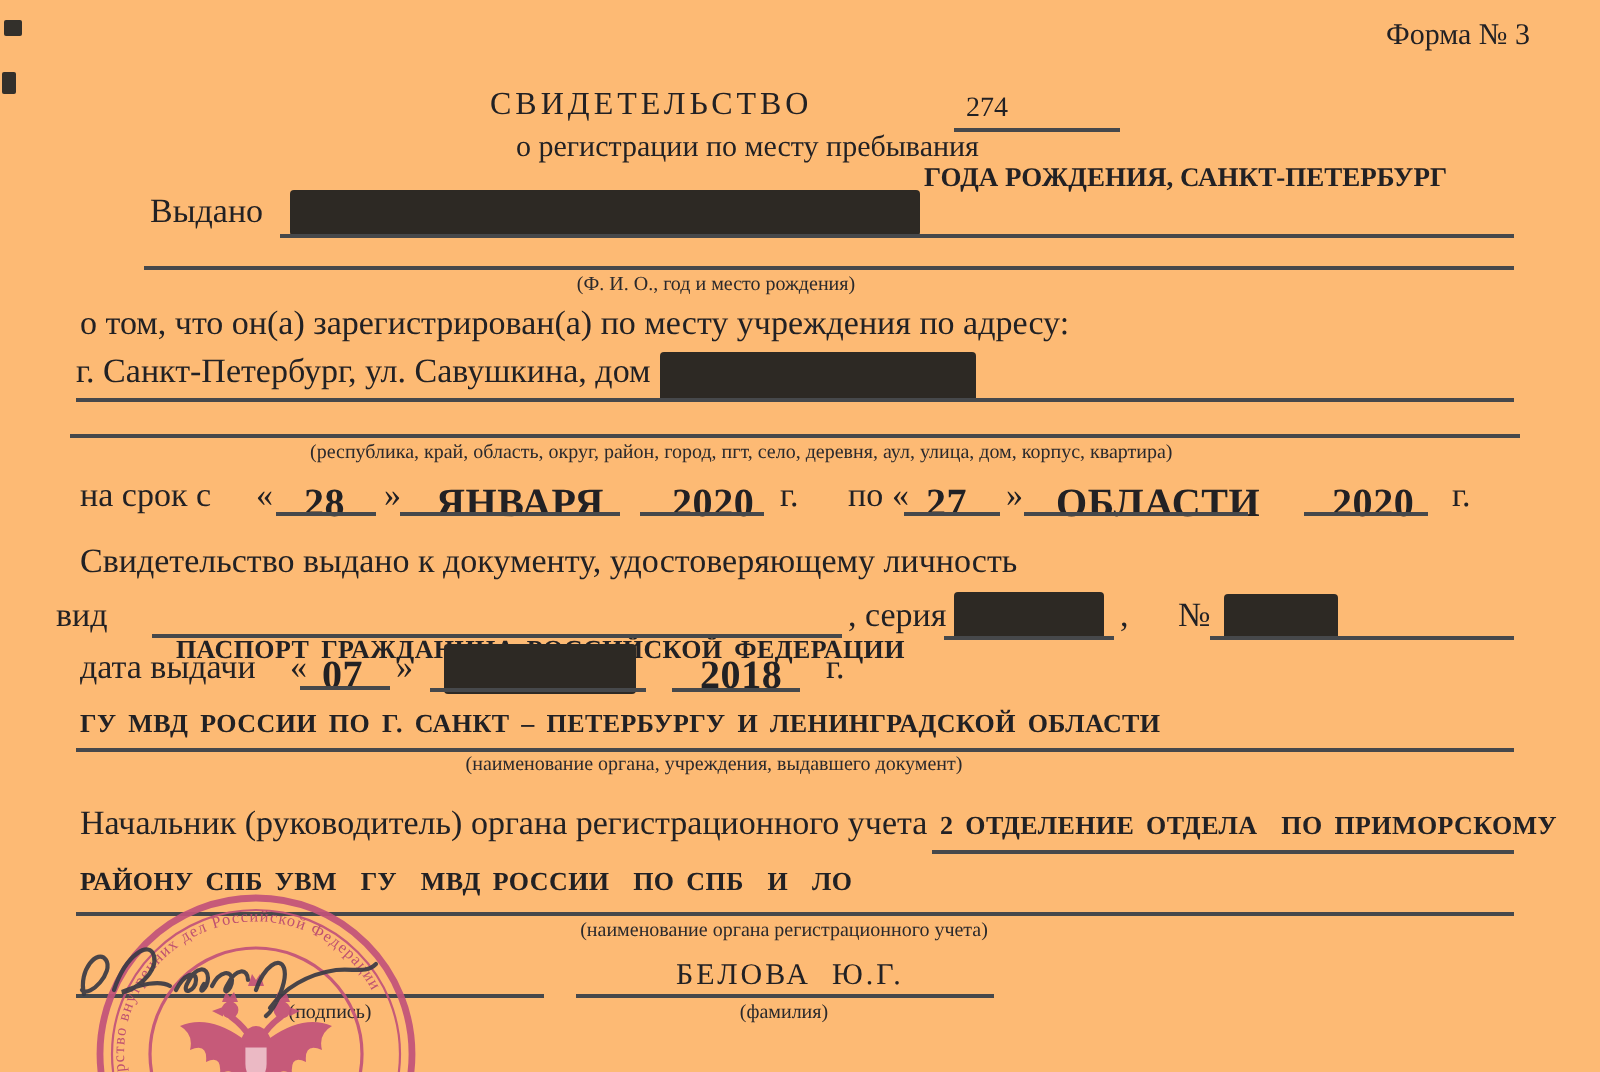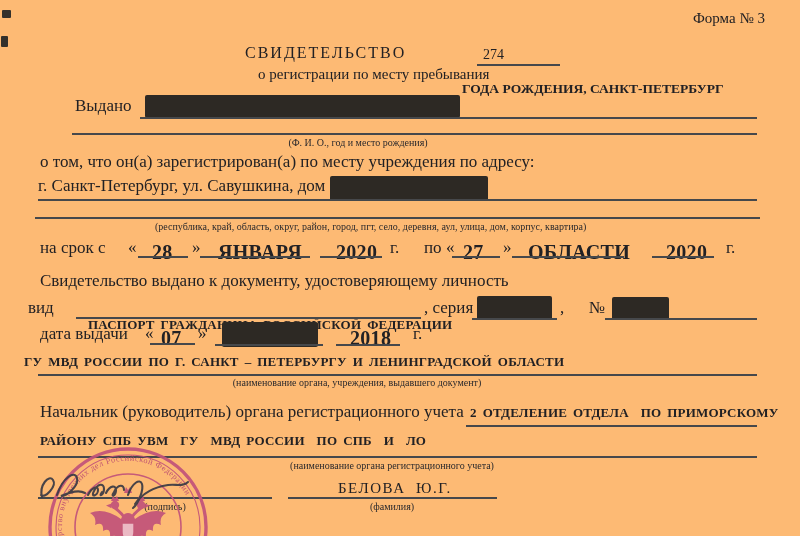--- a/index.html
+++ b/index.html
@@ -83,21 +83,21 @@
   <div class="t" style="left:145px;top:325px;">«</div>
   <div class="t val" style="left:161px;top:327px;">07</div>
   <div class="rule" style="left:150px;top:343px;width:45px;"></div>
   <div class="t" style="left:198px;top:325px;">»</div>
   <div class="redact" style="left:222px;top:322px;width:96px;height:25px;"></div>
   <div class="rule" style="left:215px;top:344px;width:108px;"></div>
   <div class="t val" style="left:350px;top:327px;">2018</div>
   <div class="rule" style="left:336px;top:344px;width:64px;"></div>
   <div class="t" style="left:413px;top:325px;">г.</div>
 
-  <div class="t s13b" style="left:24px;top:355px;text-align:center;">ГУ МВД РОССИИ ПО Г. САНКТ – ПЕТЕРБУРГУ И ЛЕНИНГРАДСКОЙ ОБЛАСТИ</div>
+  <div class="t s13b" style="left:40px;top:355px;text-align:center;">ГУ МВД РОССИИ ПО Г. САНКТ – ПЕТЕРБУРГУ И ЛЕНИНГРАДСКОЙ ОБЛАСТИ</div>
   <div class="rule" style="left:38px;top:374px;width:719px;"></div>
   <div class="cap" style="left:157px;top:377px;width:400px;">(наименование органа, учреждения, выдавшего документ)</div>
 
   <div class="t" style="left:40px;top:403px;">Начальник (руководитель) органа регистрационного учета</div>
   <div class="t s13b" style="left:470px;top:406px;">2 ОТДЕЛЕНИЕ ОТДЕЛА  ПО ПРИМОРСКОМУ</div>
   <div class="rule" style="left:466px;top:425px;width:291px;"></div>
   <div class="t s13b" style="left:40px;top:434px;">РАЙОНУ СПБ УВМ  ГУ  МВД РОССИИ  ПО СПБ  И  ЛО</div>
   <div class="rule" style="left:38px;top:456px;width:719px;"></div>
   <div class="cap" style="left:192px;top:460px;width:400px;">(наименование органа регистрационного учета)</div>
 

